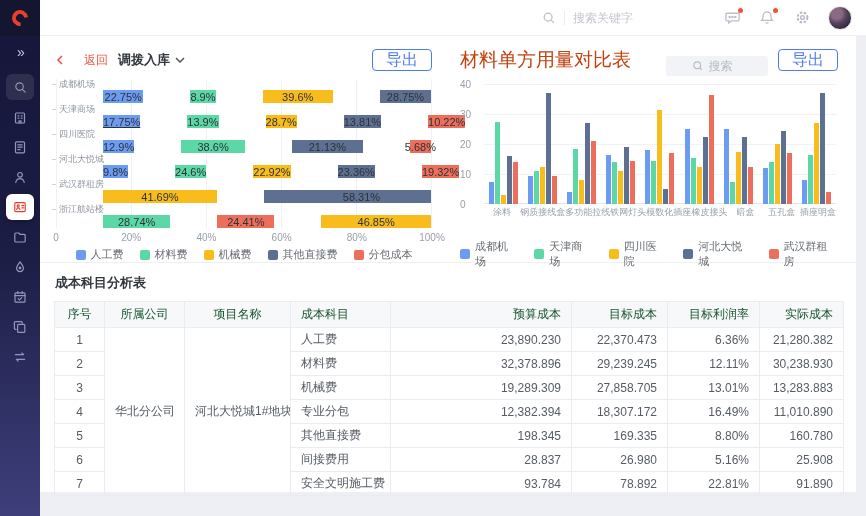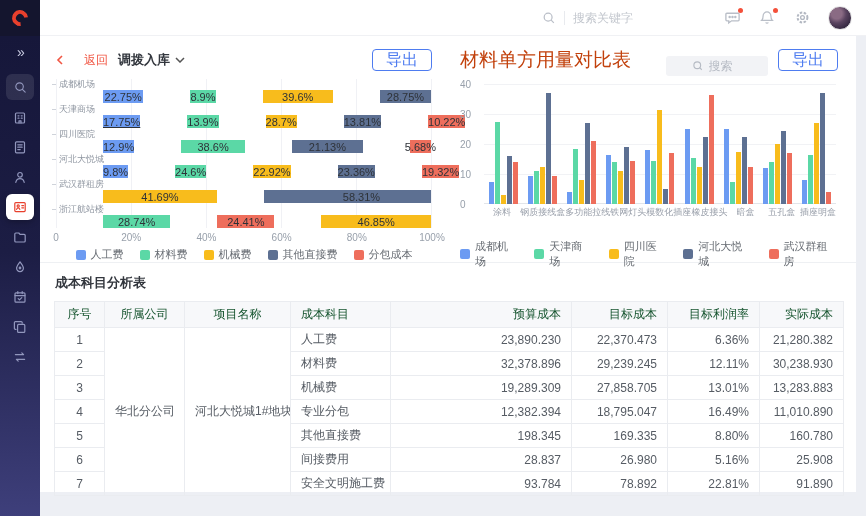--- a/index.html
+++ b/index.html
@@ -471,21 +471,21 @@
             <td class="al">机械费</td>
             <td class="ar">19,289.309</td>
             <td class="ar">27,858.705</td>
             <td class="ar">13.01%</td>
             <td class="ar">13,283.883</td>
           </tr>
           <tr>
             <td class="ac">4</td>
             <td class="al">专业分包</td>
             <td class="ar">12,382.394</td>
-            <td class="ar">18,795.047</td>
+            <td class="ar">18,307.172</td>
             <td class="ar">16.49%</td>
             <td class="ar">11,010.890</td>
           </tr>
           <tr>
             <td class="ac">5</td>
             <td class="al">其他直接费</td>
             <td class="ar">198.345</td>
             <td class="ar">169.335</td>
             <td class="ar">8.80%</td>
             <td class="ar">160.780</td>

